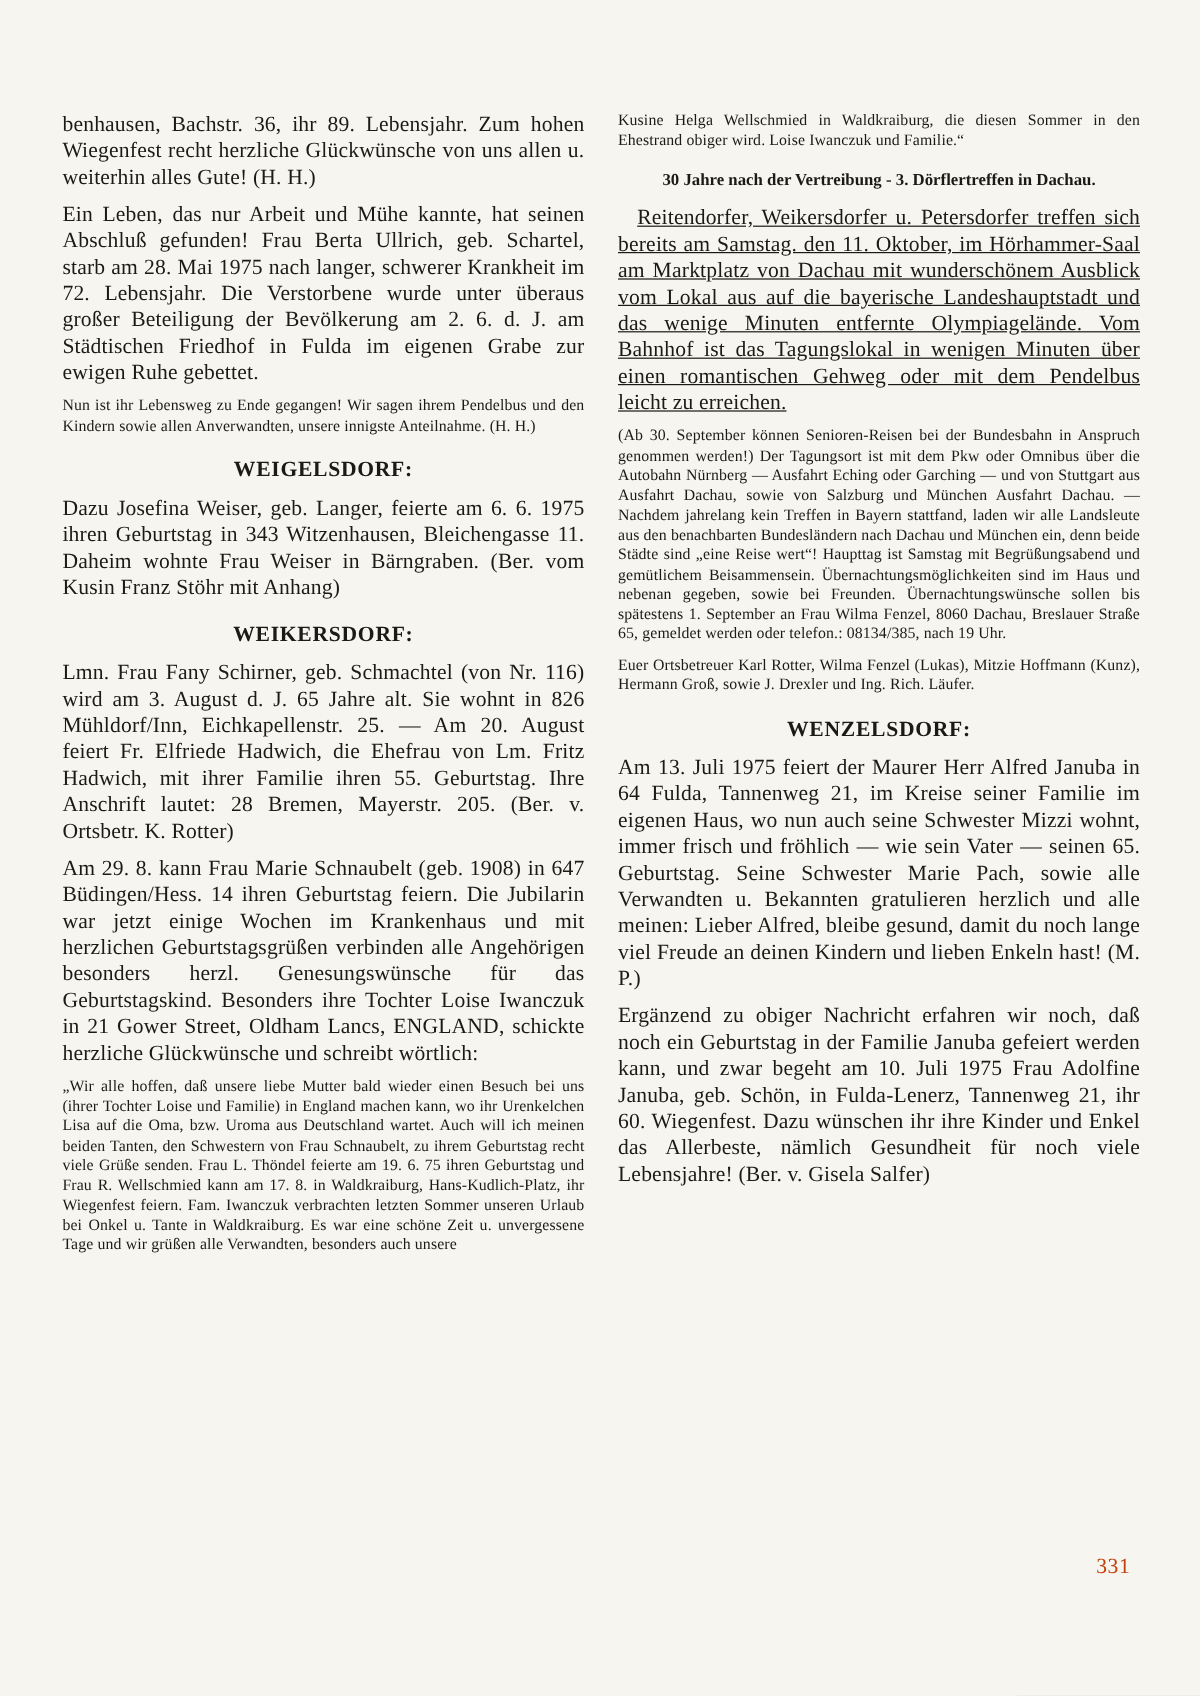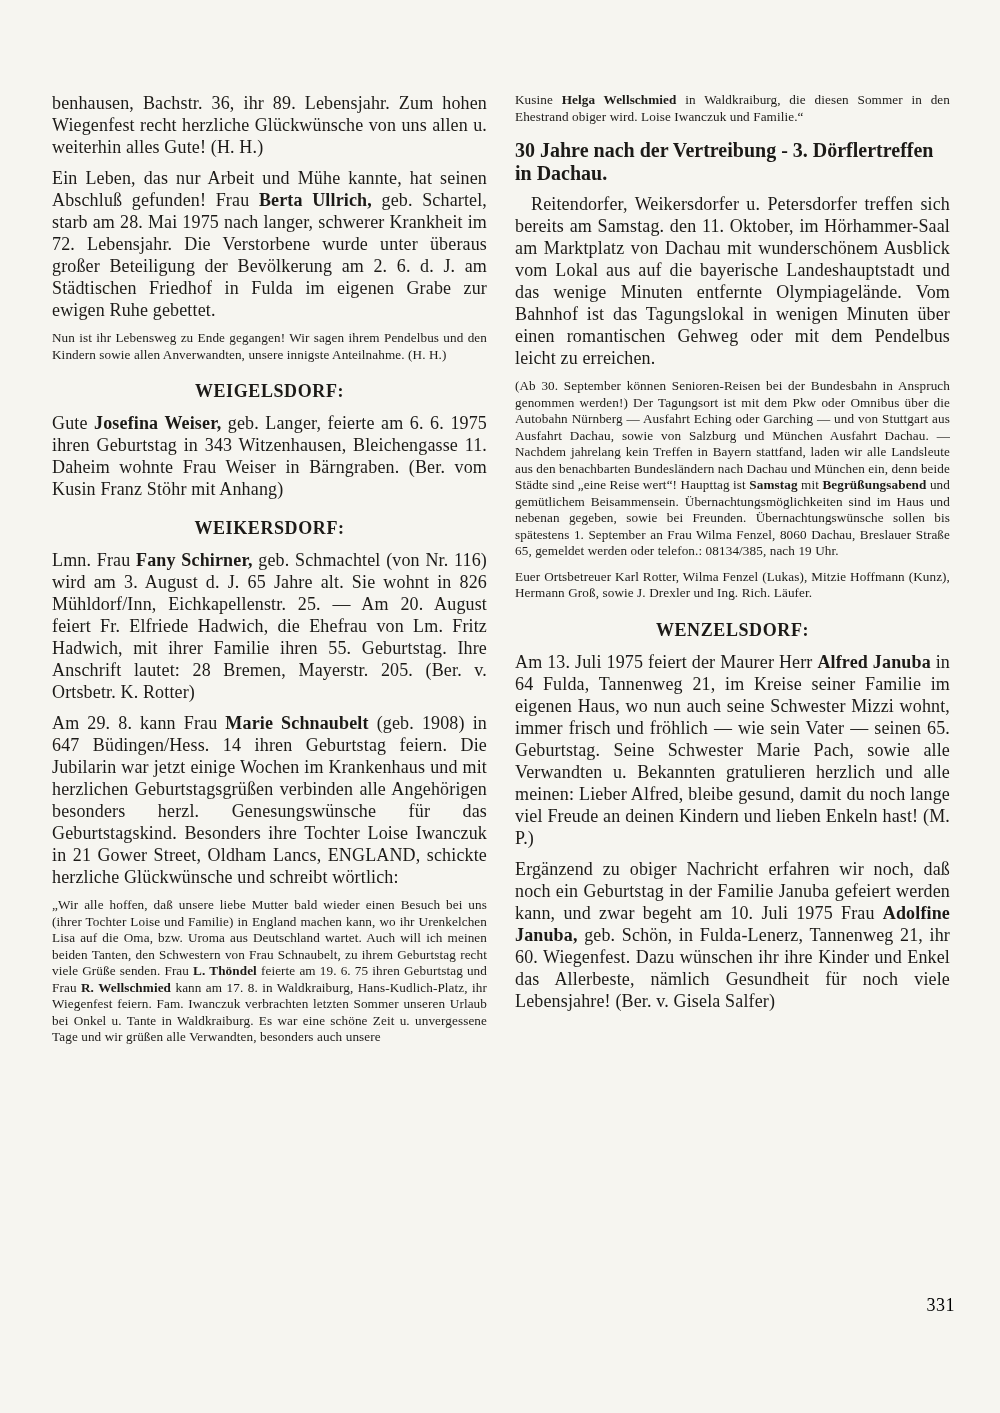--- a/index.html
+++ b/index.html
@@ -45,52 +45,53 @@
   }
   h2.blk.h {
     font-size: 18px;
     line-height: 22px;
     font-weight: bold;
     letter-spacing: 0.6px;
     text-align: center;
     margin: 17px 0 10px 0;
   }
   .blk.hb {
-    font-size: 20px;
+    font-size: 14px;
     line-height: 23px;
     font-weight: bold;
-    text-align: left;
+    text-align: center;
     margin: 14px 0 8px 0;
   }
   .blk .b {
-    font-weight: bold;
+    font-weight: normal;
   }
   .blk.indent {
     text-indent: 16px;
+    text-decoration: underline;
   }
   .page-number {
     position: absolute;
-    right: 45px;
+    right: 58px;
     top: 1295px;
     font-size: 18px;
     letter-spacing: 0.5px;
-    color: #000000;
+    color: #c2410c;
   }
 </style>
 </head>
 <body>
 
 <div class="page">
   <div class="content">
     <div class="col">
         <p class="blk p"><span>benhausen, Bachstr. 36, ihr 89. Lebensjahr. Zum hohen Wiegenfest recht herzliche Glückwünsche von uns allen u. weiterhin alles Gute! (H. H.)</span></p>
         <p class="blk p"><span>Ein Leben, das nur Arbeit und Mühe kannte, hat seinen Abschluß gefunden! Frau </span><span class="b">Berta Ullrich,</span><span> geb. Schartel, starb am 28. Mai 1975 nach langer, schwerer Krankheit im 72. Lebensjahr. Die Verstorbene wurde unter überaus großer Beteiligung der Bevölkerung am 2. 6. d. J. am Städtischen Friedhof in Fulda im eigenen Grabe zur ewigen Ruhe gebettet.</span></p>
         <p class="blk small"><span>Nun ist ihr Lebensweg zu Ende gegangen! Wir sagen ihrem Pendelbus und den Kindern sowie allen Anverwandten, unsere innigste Anteilnahme. (H. H.)</span></p>
         <h2 class="blk h"><span>WEIGELSDORF:</span></h2>
-        <p class="blk p"><span>Gute </span><span class="b">Josefina Weiser,</span><span> geb. Langer, feierte am 6. 6. 1975 ihren Geburtstag in 343 Witzenhausen, Bleichengasse 11. Daheim wohnte Frau Weiser in Bärngraben. (Ber. vom Kusin Franz Stöhr mit Anhang)</span></p>
+        <p class="blk p"><span>Dazu </span><span class="b">Josefina Weiser,</span><span> geb. Langer, feierte am 6. 6. 1975 ihren Geburtstag in 343 Witzenhausen, Bleichengasse 11. Daheim wohnte Frau Weiser in Bärngraben. (Ber. vom Kusin Franz Stöhr mit Anhang)</span></p>
         <h2 class="blk h"><span>WEIKERSDORF:</span></h2>
         <p class="blk p"><span>Lmn. Frau </span><span class="b">Fany Schirner,</span><span> geb. Schmachtel (von Nr. 116) wird am 3. August d. J. 65 Jahre alt. Sie wohnt in 826 Mühldorf/Inn, Eichkapellenstr. 25. — Am 20. August feiert Fr. Elfriede Hadwich, die Ehefrau von Lm. Fritz Hadwich, mit ihrer Familie ihren 55. Geburtstag. Ihre Anschrift lautet: 28 Bremen, Mayerstr. 205. (Ber. v. Ortsbetr. K. Rotter)</span></p>
         <p class="blk p"><span>Am 29. 8. kann Frau </span><span class="b">Marie Schnaubelt</span><span> (geb. 1908) in 647 Büdingen/Hess. 14 ihren Geburtstag feiern. Die Jubilarin war jetzt einige Wochen im Krankenhaus und mit herzlichen Geburtstagsgrüßen verbinden alle Angehörigen besonders herzl. Genesungswünsche für das Geburtstagskind. Besonders ihre Tochter Loise Iwanczuk in 21 Gower Street, Oldham Lancs, ENGLAND, schickte herzliche Glückwünsche und schreibt wörtlich:</span></p>
         <p class="blk small"><span>„Wir alle hoffen, daß unsere liebe Mutter bald wieder einen Besuch bei uns (ihrer Tochter Loise und Familie) in England machen kann, wo ihr Urenkelchen Lisa auf die Oma, bzw. Uroma aus Deutschland wartet. Auch will ich meinen beiden Tanten, den Schwestern von Frau Schnaubelt, zu ihrem Geburtstag recht viele Grüße senden. Frau </span><span class="b">L. Thöndel</span><span> feierte am 19. 6. 75 ihren Geburtstag und Frau </span><span class="b">R. Wellschmied</span><span> kann am 17. 8. in Waldkraiburg, Hans-Kudlich-Platz, ihr Wiegenfest feiern. Fam. Iwanczuk verbrachten letzten Sommer unseren Urlaub bei Onkel u. Tante in Waldkraiburg. Es war eine schöne Zeit u. unvergessene Tage und wir grüßen alle Verwandten, besonders auch unsere</span></p>
       </div>
     <div class="col">
         <p class="blk small"><span>Kusine </span><span class="b">Helga Wellschmied</span><span> in Waldkraiburg, die diesen Sommer in den Ehestrand obiger wird. Loise Iwanczuk und Familie.“</span></p>
         <p class="blk hb"><span>30 Jahre nach der Vertreibung - 3. Dörflertreffen in Dachau.</span></p>
         <p class="blk p indent"><span>Reitendorfer, Weikersdorfer u. Petersdorfer treffen sich bereits am Samstag. den 11. Oktober, im Hörhammer-Saal am Marktplatz von Dachau mit wunderschönem Ausblick vom Lokal aus auf die bayerische Landeshauptstadt und das wenige Minuten entfernte Olympiagelände. Vom Bahnhof ist das Tagungslokal in wenigen Minuten über einen romantischen Gehweg oder mit dem Pendelbus leicht zu erreichen.</span></p>
         <p class="blk small"><span>(Ab 30. September können Senioren-Reisen bei der Bundesbahn in Anspruch genommen werden!) Der Tagungsort ist mit dem Pkw oder Omnibus über die Autobahn Nürnberg — Ausfahrt Eching oder Garching — und von Stuttgart aus Ausfahrt Dachau, sowie von Salzburg und München Ausfahrt Dachau. — Nachdem jahrelang kein Treffen in Bayern stattfand, laden wir alle Landsleute aus den benachbarten Bundesländern nach Dachau und München ein, denn beide Städte sind „eine Reise wert“! Haupttag ist </span><span class="b">Samstag</span><span> mit </span><span class="b">Begrüßungsabend</span><span> und gemütlichem Beisammensein. Übernachtungsmöglichkeiten sind im Haus und nebenan gegeben, sowie bei Freunden. Übernachtungswünsche sollen bis spätestens 1. September an Frau Wilma Fenzel, 8060 Dachau, Breslauer Straße 65, gemeldet werden oder telefon.: 08134/385, nach 19 Uhr.</span></p>

